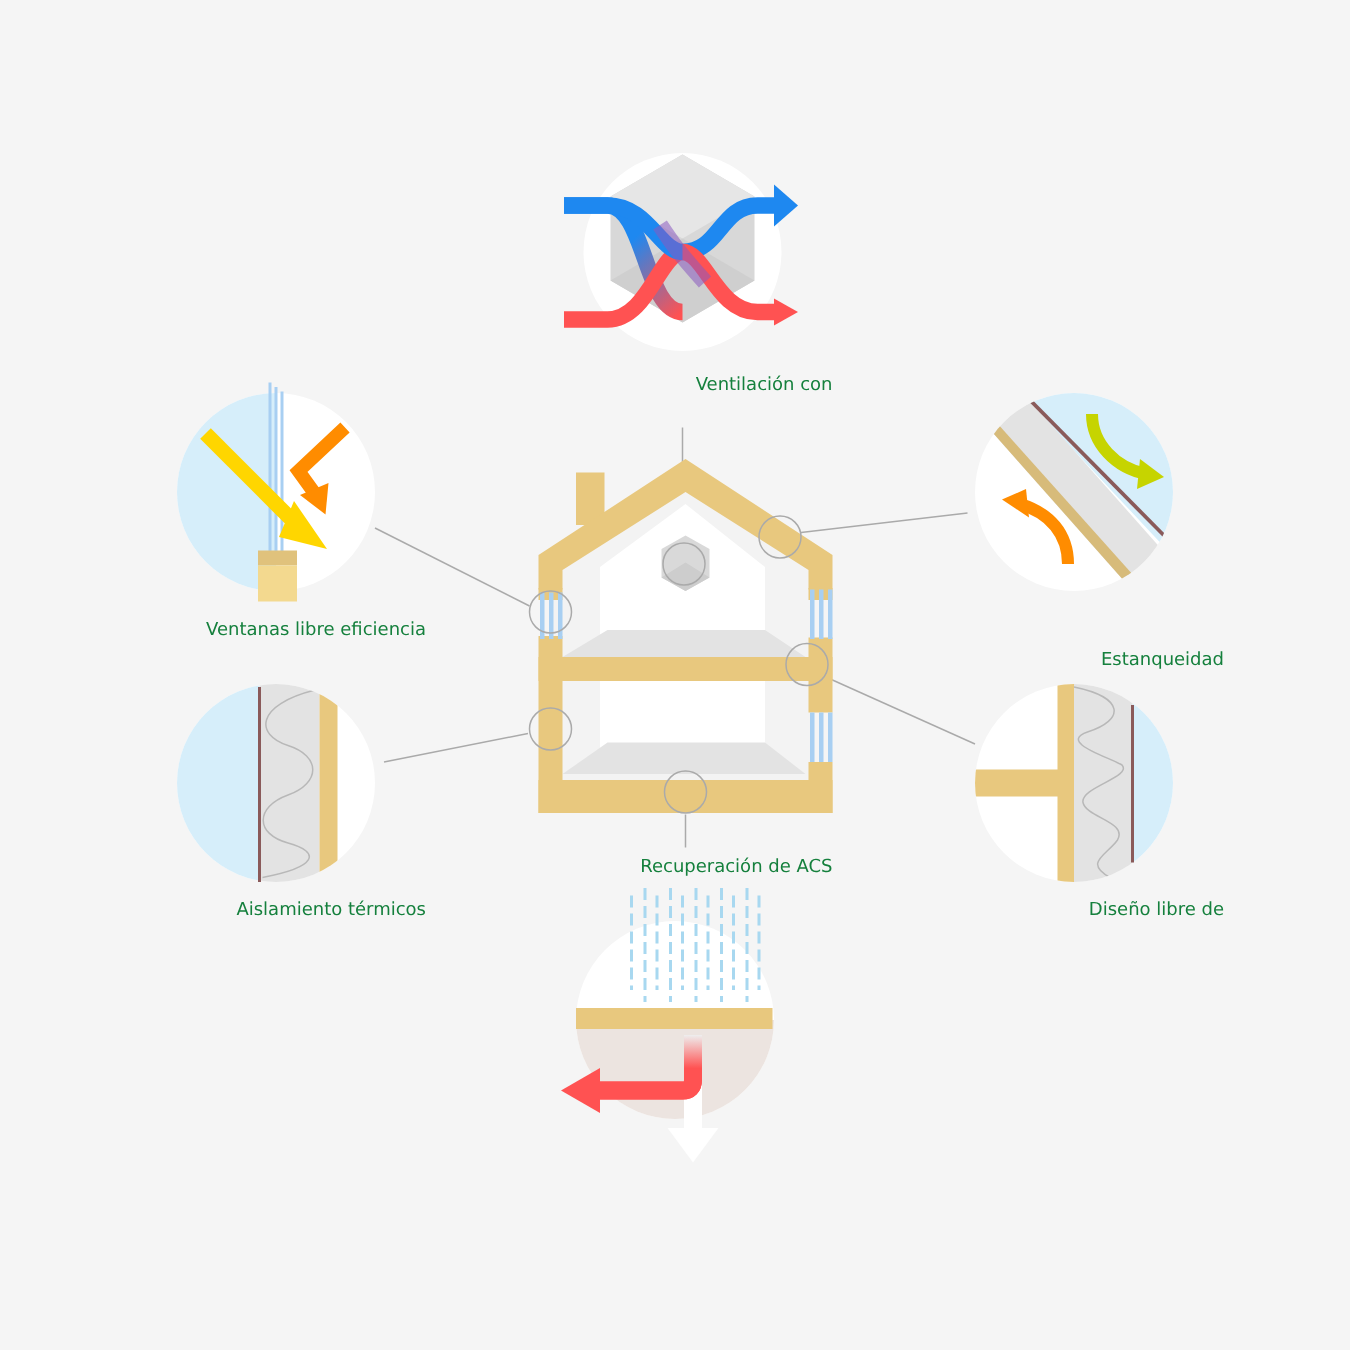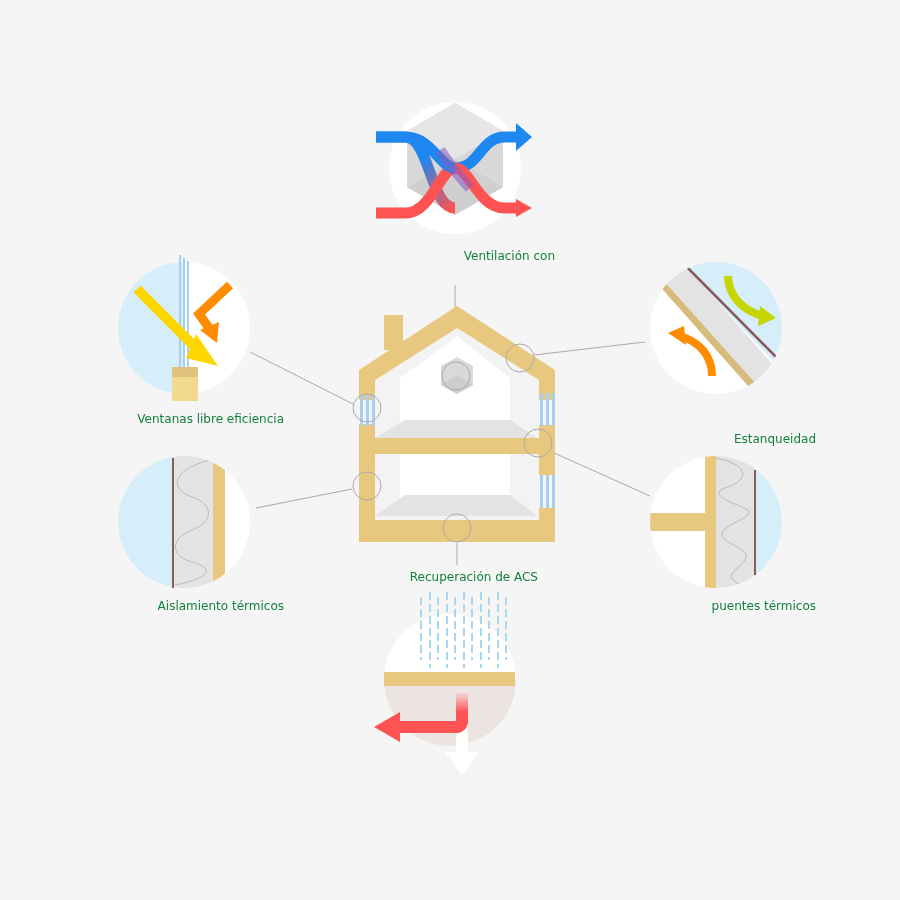--- a/index.html
+++ b/index.html
@@ -198,15 +198,15 @@
   </g>
 </svg>
 
 <div class="lbl" style="left:355px; top:248px; width:200px;">
   <span>Ventilación con</span>
 </div>
 <div class="lbl" style="left:84px; top:411px; width:200px;">Ventanas libre eficiencia</div>
 <div class="lbl" style="left:616px; top:411px; width:200px;margin-top:20px;">Estanqueidad</div>
 <div class="lbl" style="left:84px; top:598px; width:200px;">Aislamiento térmicos</div>
 <div class="lbl" style="left:616px; top:598px; width:200px;">
-  <span>puentes térmicos</span>
+  <span>Diseño libre de</span>
 </div>
-<div class="lbl" style="left:338px; top:569px; width:200px;">Recuperación de ACS</div>
+<div class="lbl" style="left:355px; top:569px; width:200px;">Recuperación de ACS</div>
 
 </body></html>

